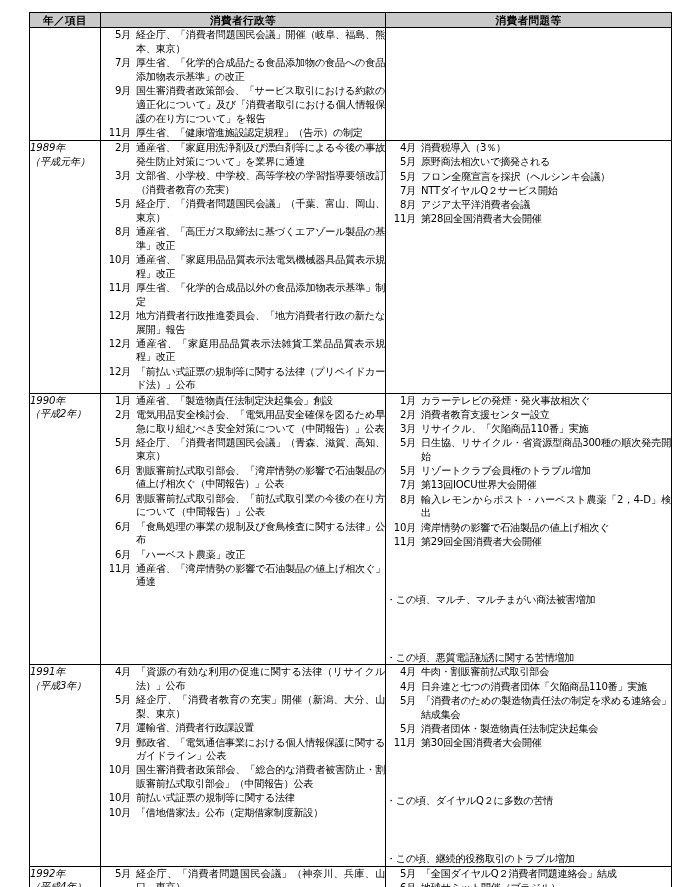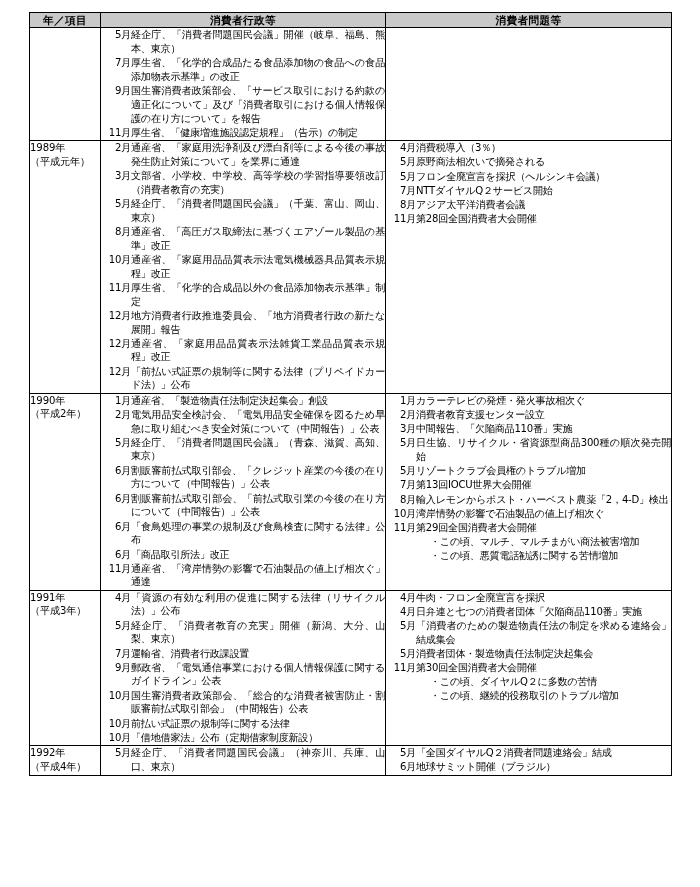--- a/index.html
+++ b/index.html
@@ -54,20 +54,21 @@
     padding: 4px 0 4px 0;
     letter-spacing: 0.4px;
     vertical-align: middle;
   }
 
   
   td.year {
     padding: 5px 4px 6px 6px;
     white-space: nowrap;
     letter-spacing: -0.1px;
+    font-style: italic;
   }
   td.year .y-line { display: block; }
 
   
   td.events {
     padding: 4px 5px 5px 3px;
   }
 
   ul.evlist {
     list-style: none;
@@ -75,34 +76,36 @@
     padding: 0;
   }
   ul.evlist > li.ev {
     display: flex;
     align-items: flex-start;
     margin: 0 0 0.5px 0;
   }
   li.ev .mon {
     flex: 0 0 30px;
     text-align: right;
+    padding-right: 5px;
     white-space: nowrap;
     letter-spacing: -0.2px;
   }
   li.ev .txt {
     flex: 1 1 auto;
     text-align: justify;
     text-justify: inter-character;
     letter-spacing: -0.25px;
   }
 
   
   ul.evlist > li.note {
     display: flex;
     margin: 0;
+    flex-direction: column;
   }
   li.note .spacer { flex: 0 0 44px; }
   li.note .ntxt {
     flex: 1 1 auto;
     letter-spacing: -0.25px;
   }
 
   
   td.empty { padding: 0; }
 </style>
@@ -239,53 +242,53 @@
               <li class="ev">
                 <span class="mon">2月</span>
                 <span class="txt">電気用品安全検討会、「電気用品安全確保を図るため早急に取り組むべき安全対策について（中間報告）」公表</span>
               </li>
               <li class="ev">
                 <span class="mon">5月</span>
                 <span class="txt">経企庁、「消費者問題国民会議」（青森、滋賀、高知、東京）</span>
               </li>
               <li class="ev">
                 <span class="mon">6月</span>
-                <span class="txt">割販審前払式取引部会、「クレジット産業の今後の在り方について（中間報告）」公表</span>
+                <span class="txt">割販審前払式取引部会、「湾岸情勢の影響で石油製品の値上げ相次ぐ（中間報告）」公表</span>
               </li>
               <li class="ev">
                 <span class="mon">6月</span>
                 <span class="txt">割販審前払式取引部会、「前払式取引業の今後の在り方について（中間報告）」公表</span>
               </li>
               <li class="ev">
                 <span class="mon">6月</span>
                 <span class="txt">「食鳥処理の事業の規制及び食鳥検査に関する法律」公布</span>
               </li>
               <li class="ev">
                 <span class="mon">6月</span>
-                <span class="txt">「商品取引所法」改正</span>
+                <span class="txt">「ハーベスト農薬」改正</span>
               </li>
               <li class="ev">
                 <span class="mon">11月</span>
                 <span class="txt">通産省、「湾岸情勢の影響で石油製品の値上げ相次ぐ」通達</span>
               </li>
             </ul>
           </td>
           <td class="events">
             <ul class="evlist">
               <li class="ev">
                 <span class="mon">1月</span>
                 <span class="txt">カラーテレビの発煙・発火事故相次ぐ</span>
               </li>
               <li class="ev">
                 <span class="mon">2月</span>
                 <span class="txt">消費者教育支援センター設立</span>
               </li>
               <li class="ev">
                 <span class="mon">3月</span>
-                <span class="txt">中間報告、「欠陥商品110番」実施</span>
+                <span class="txt">リサイクル、「欠陥商品110番」実施</span>
               </li>
               <li class="ev">
                 <span class="mon">5月</span>
                 <span class="txt">日生協、リサイクル・省資源型商品300種の順次発売開始</span>
               </li>
               <li class="ev">
                 <span class="mon">5月</span>
                 <span class="txt">リゾートクラブ会員権のトラブル増加</span>
               </li>
               <li class="ev">
@@ -349,21 +352,21 @@
               <li class="ev">
                 <span class="mon">10月</span>
                 <span class="txt">「借地借家法」公布（定期借家制度新設）</span>
               </li>
             </ul>
           </td>
           <td class="events">
             <ul class="evlist">
               <li class="ev">
                 <span class="mon">4月</span>
-                <span class="txt">牛肉・フロン全廃宣言を採択</span>
+                <span class="txt">牛肉・割販審前払式取引部会</span>
               </li>
               <li class="ev">
                 <span class="mon">4月</span>
                 <span class="txt">日弁連と七つの消費者団体「欠陥商品110番」実施</span>
               </li>
               <li class="ev">
                 <span class="mon">5月</span>
                 <span class="txt">「消費者のための製造物責任法の制定を求める連絡会」結成集会</span>
               </li>
               <li class="ev">

